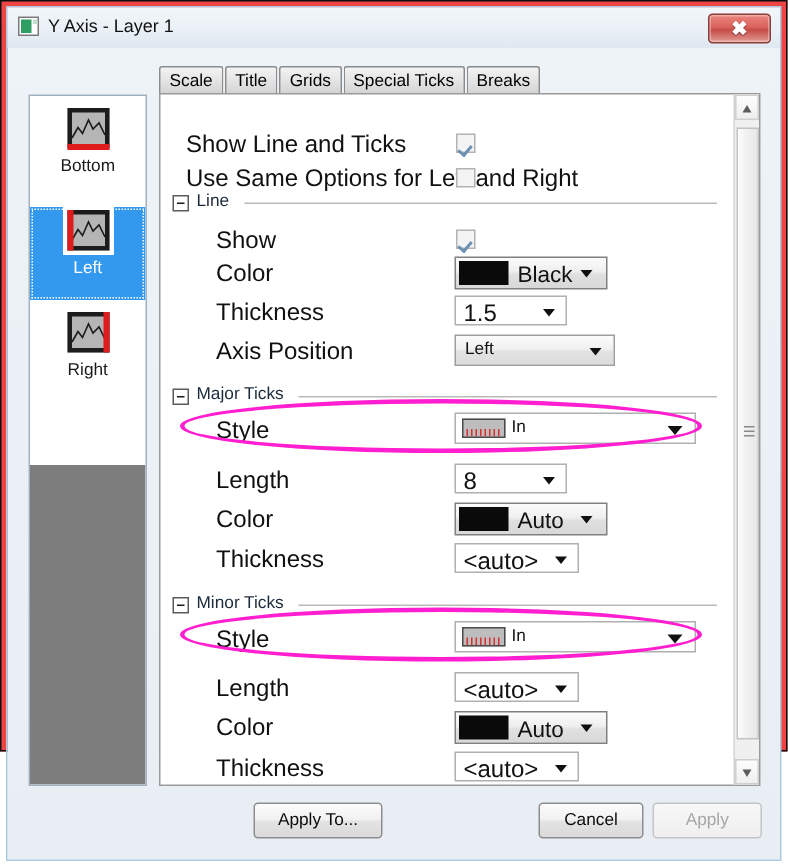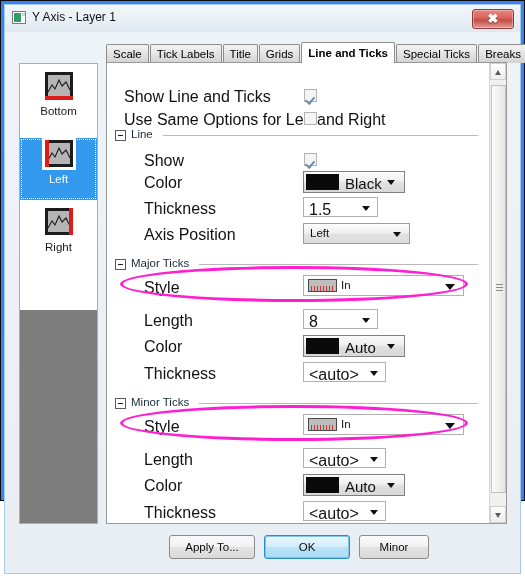--- a/index.html
+++ b/index.html
@@ -17,21 +17,21 @@
     overflow: hidden;
   }
 
   
   .window {
     position: absolute;
     left: 0; top: 0;
     width: 525px;
     height: 501px;
     box-sizing: border-box;
-    background: #3b82f6;
+    background: #ef4444;
     border: 1px solid #0d0d0d;
   }
   .win-inner {
     position: absolute;
     left: 3px; top: 3px;
     width: 517px;
     height: 570px;
     box-sizing: border-box;
     border: 1px solid #a8cbe0;
     background: linear-gradient(to bottom, #eef3f8 0%, #e8eef4 100%);
@@ -488,24 +488,22 @@
     <div class="titlebar">
       <div class="win-icon"></div>
       <div class="win-title">Y Axis - Layer 1</div>
       <div class="close-btn">
         <div class="x">✖</div>
       </div>
     </div>
 
     <div class="tabstrip">
       <div class="tab"><span>Scale</span></div>
-      <div class="tab"><span>Tick Labels</span></div>
       <div class="tab"><span>Title</span></div>
       <div class="tab"><span>Grids</span></div>
-      <div class="tab active"><span>Line and Ticks</span></div>
       <div class="tab"><span>Special Ticks</span></div>
       <div class="tab"><span>Breaks</span></div>
     </div>
 
     <div class="sidebar">
       <div class="side-item">
         <div class="glyph">
           <div class="axthumb">
             <div class="plate"></div>
             <svg class="curve" viewBox="0 0 22 19">
@@ -706,18 +704,18 @@
           </span>
         </div>
         <div class="vs-btn vs-dn">
             <span class="tri"></span>
           </div>
       </div>
     </div>
 
     <div class="footer">
       <div class="btn" style="left:164px; width:86px;">Apply To...</div>
-      <div class="btn focus" style="left:259px; width:86px;">OK</div>
-      <div class="btn" style="left:354px; width:70px;">Minor</div>
+      <div class="btn" style="left:354px; width:70px;">Cancel</div>
+      <div class="btn disabled" style="left:430px; width:73px;">Apply</div>
     </div>
 
   </div>
 </div>
 
 </body></html>

